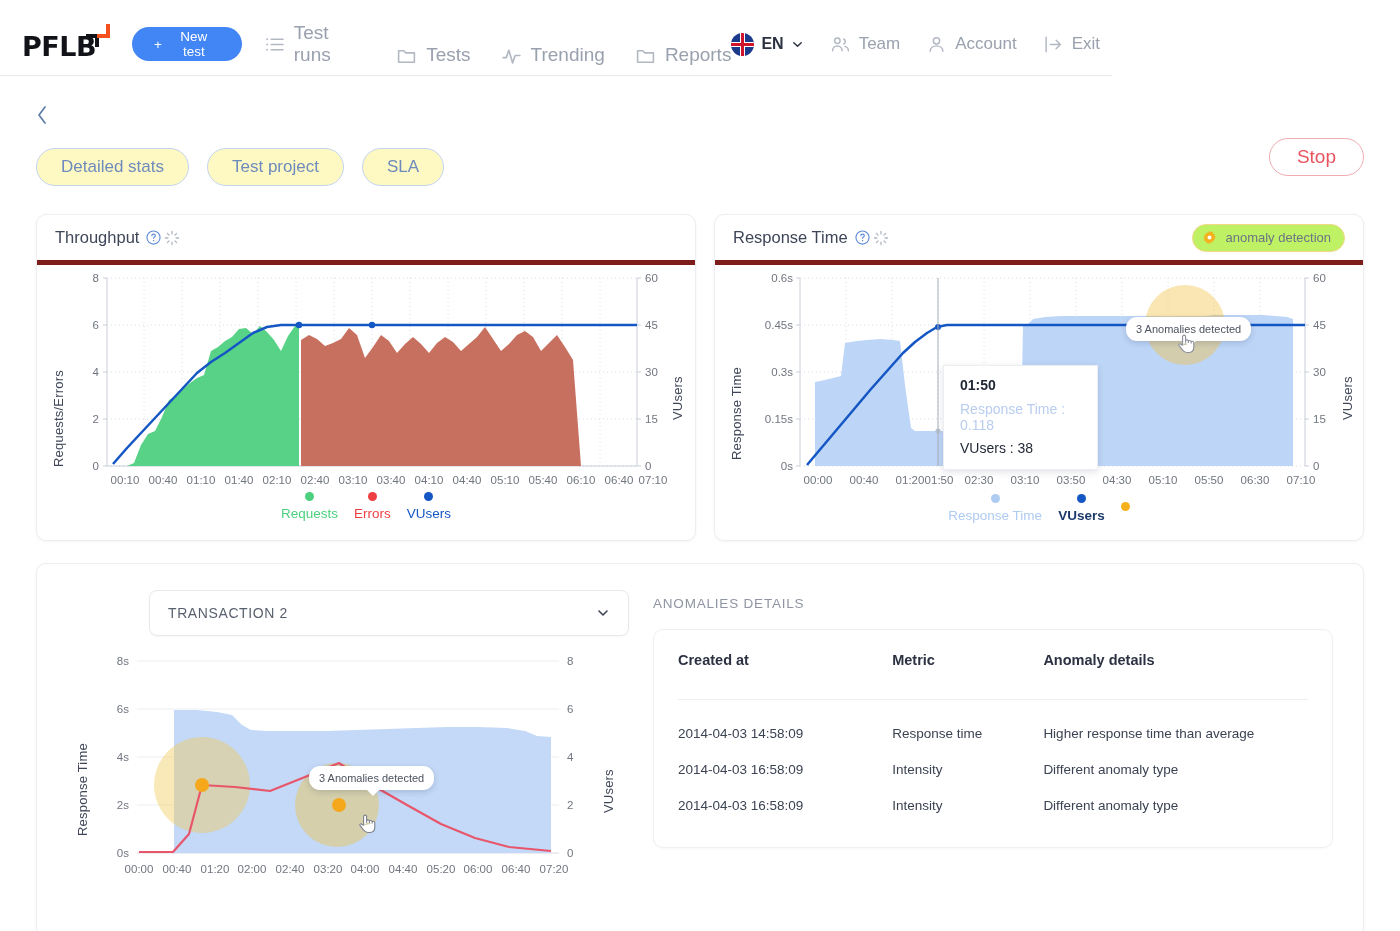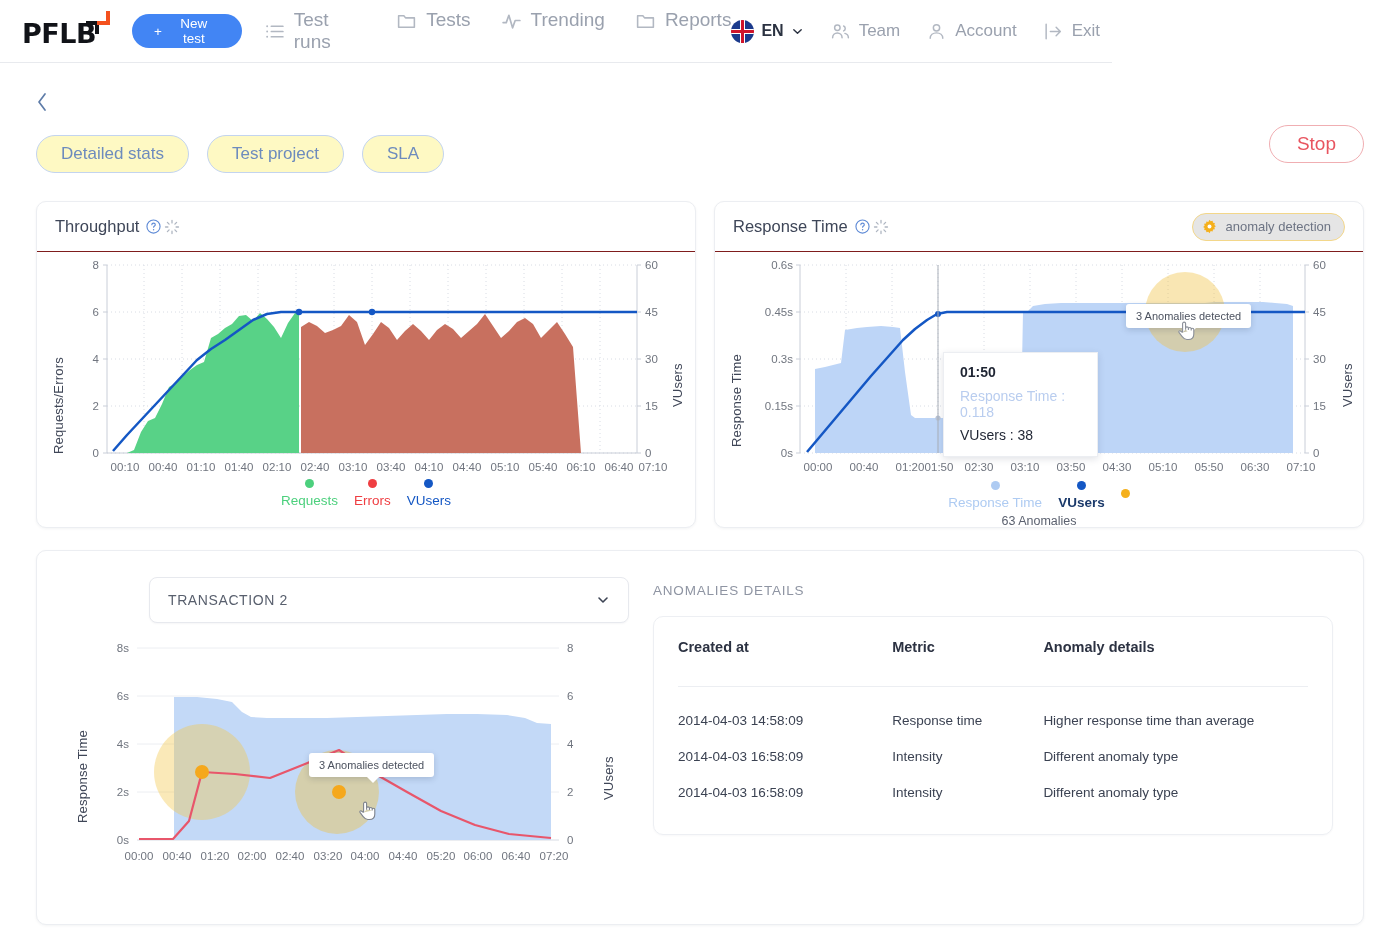--- a/index.html
+++ b/index.html
@@ -11,20 +11,21 @@
   }
 
   
   .topnav {
     height: 63px; width: 1112px;
     background: #ffffff;
     border-bottom: 1px solid #e8eaee;
     display: flex; align-items: center;
     padding: 0 12px 0 22px;
     position: relative;
+    margin-top: 13px;
   }
   .logo { width: 92px; height: 44px; position: relative; flex: none; margin-right: 18px; }
   .logo-text {
     font-size: 27px; font-weight: bold; letter-spacing: -0.5px;
     color: #111318; position: absolute; left: 0; top: 9px;
     font-family: "DejaVu Sans", sans-serif;
   }
   .logo-brkt-black {
     position: absolute; left: 64px; top: 12px; width: 13px; height: 13px;
     border-top: 4px solid #111318; border-right: 4px solid #111318;
@@ -34,21 +35,21 @@
     border-bottom: 4px solid #f4511e; border-right: 4px solid #f4511e;
   }
 
   .newtest-btn {
     background: #4285f4; color: #fff; border: none; border-radius: 20px;
     height: 34px; padding: 0 22px; font-size: 13.5px; cursor: pointer;
     display: flex; align-items: center; gap: 6px; margin-right: 22px;
     font-family: "Liberation Sans", sans-serif;
   }
 
-  .nav-links { display: flex; align-items: flex-start; gap: 30px; }
+  .nav-links { display: flex; align-items: flex-end; gap: 30px; }
   .nav-link {
     display: flex; align-items: center; gap: 9px;
     color: #9aa1ae; font-size: 19px; cursor: pointer;
     font-family: "Liberation Sans", sans-serif;
   }
   .nav-ico { width: 21px; height: 21px; display: block; flex: none; }
 
   .nav-right {
     margin-left: auto; display: flex; align-items: center; gap: 26px;
   }
@@ -105,29 +106,29 @@
 
   
   .cards-row { display: flex; gap: 18px; margin-top: 28px; }
   .card {
     background: #fff; border: 1px solid #eceef2; border-radius: 10px;
     box-shadow: 0 1px 3px rgba(20,30,60,0.05);
   }
   .card-top { flex: 1; }
   .card-head {
     height: 50px; display: flex; align-items: center;
-    padding: 0 18px; border-bottom: 1px solid #7f1d1d;
+    padding: 0 18px; border-bottom: 5px solid #7f1d1d;
   }
   .card-title { font-size: 16.5px; color: #3e4658; }
   .q-ico { width: 15px; height: 15px; margin-left: 7px; display: block; }
   .spark { margin-left: 3px; width: 16px; height: 16px; display: block; }
   .anom-badge {
     margin-left: auto; border: 1px solid #f3d78a; border-radius: 16px;
     height: 28px; padding: 0 13px 0 9px; display: flex; align-items: center; gap: 8px;
-    font-size: 13px; color: #6d7484; cursor: pointer; background: #e5e5e5;
+    font-size: 13px; color: #6d7484; cursor: pointer; background: #bef264;
   }
   .gear-ico { width: 15px; height: 15px; display: block; }
 
   .card-body { position: relative; }
 
   
   .chart-wrap { position: relative; }
   .ylabel-v {
     position: absolute; writing-mode: vertical-rl; transform: rotate(180deg);
     font-size: 13px; color: #3f4657; letter-spacing: 0.2px;
@@ -181,21 +182,21 @@
 
   .tooltip-box {
     position: absolute; background: #fff; border: 1px solid #eceef2;
     box-shadow: 0 2px 7px rgba(20,30,60,0.13); padding: 11px 16px 13px 16px;
   }
   .tt-time { font-size: 14px; color: #1f2533; font-weight: bold; margin-bottom: 8px; }
   .tt-rt { font-size: 14px; color: #b9cdef; margin-bottom: 7px; }
   .tt-vu { font-size: 14px; color: #1f2533; }
 
   .anom-tip {
-    position: absolute; background: #fff; border-radius: 3px;
+    position: absolute; background: #fff; border-radius: 11px;
     box-shadow: 0 2px 6px rgba(20,30,60,0.17); padding: 6px 10px;
     font-size: 11px; color: #4c525f; white-space: nowrap;
   }
   .anom-tip::after {
     content: ""; position: absolute; bottom: -6px; left: 50%; margin-left: -6px;
     border-left: 7px solid transparent; border-right: 7px solid transparent;
     border-top: 7px solid #fff;
   }
   .cursor-ico { position: absolute; width: 17px; height: 21px; }
 </style>
@@ -569,21 +570,20 @@
             </span>
             <span class="lg">
               <span class="dot" style="background:#1457c4"></span>
               <span style="color:#1b3a6b;font-weight:bold">VUsers</span>
             </span>
             <span class="lg">
               <span class="dot" style="background:#f5b01c"></span>
               <span></span>
             </span>
           </div>
-          <div class="anom-count">63 Anomalies</div>
         </div>
       </div>
     </div>
   </div>
 
   <div class="card card-bottom">
 
     <div class="bottom-left">
       <div class="select-box">
         <span class="select-val">TRANSACTION 2</span>

